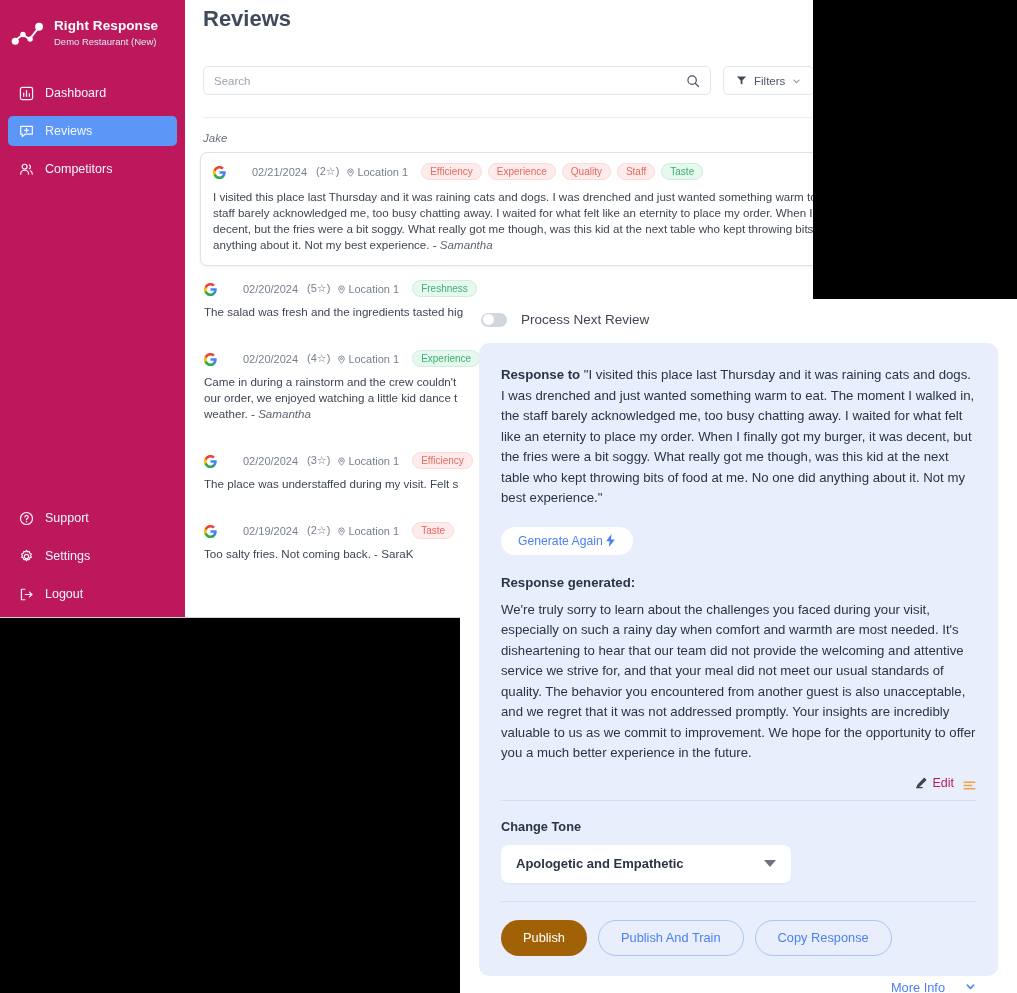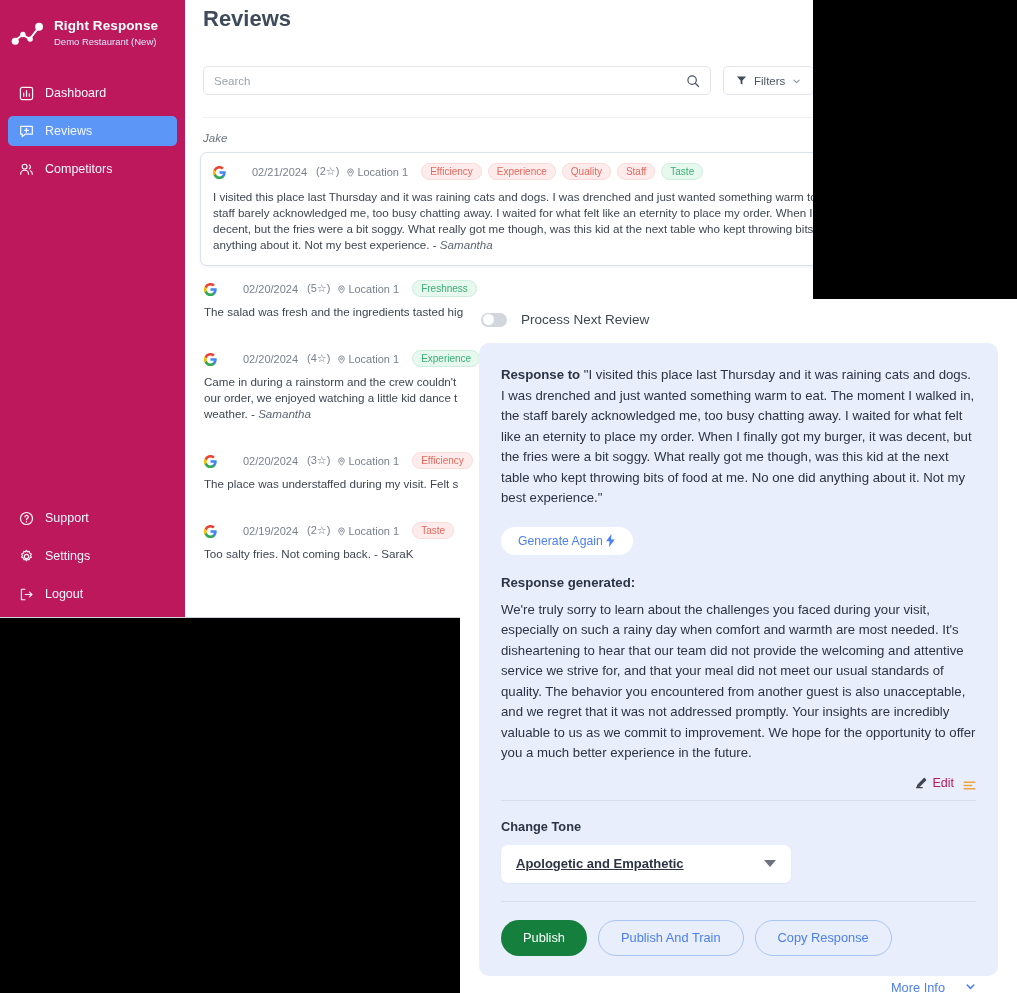--- a/index.html
+++ b/index.html
@@ -148,31 +148,31 @@
   .lines-ico { width:13px; height:11px; color:#f0a23c; cursor:pointer; }
 
   .hr { height:1px; background:#d5ddef; margin: 10px 0 0 0; }
 
   .tone-label { font-size:12.8px; font-weight:700; color:#2b3444; margin-top: 18px; }
   .tone-select {
     margin-top: 11px; width: 290px; height: 38px; background:#fff;
     border-radius: 7px; display:flex; align-items:center; padding: 0 15px;
     cursor:pointer; box-shadow: 0 1px 2px rgba(20,40,80,.05);
   }
-  .tone-value { font-size:13px; font-weight:700; color:#2b3444; flex:1;text-decoration:underline; }
+  .tone-value { font-size:13px; font-weight:700; color:#2b3444; flex:1; }
   .caret { width:0; height:0; border-left:6px solid transparent; border-right:6px solid transparent; border-top:7px solid #6b7280; }
 
   .hr2 { height:1px; background:#d5ddef; margin: 18px 0 0 0; }
 
   .btn-row { display:flex; gap:11px; margin-top: 18px; }
   .btn {
     height: 36px; border-radius: 18px; display:flex; align-items:center; justify-content:center;
     font-size:12.8px; cursor:pointer; padding: 0 22px;
   }
-  .btn-primary { background:#15803d; color:#fff; }
+  .btn-primary { background:#a16207; color:#fff; }
   .btn-outline { background:transparent; border:1px solid #a9c4f5; color:#4c7ff0; }
 
   .more-info {
     display:flex; align-items:center; justify-content:flex-end; gap:20px;
     margin-top: 24px; font-size:12.8px; color:#4c7ff0; cursor:pointer;
   }
   .more-info span.t { text-decoration: underline; }
 
   
   .occluder { position:absolute; background:#000; }

